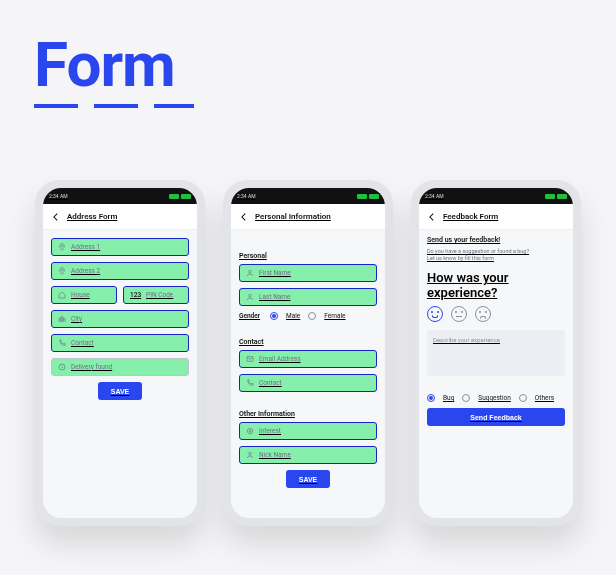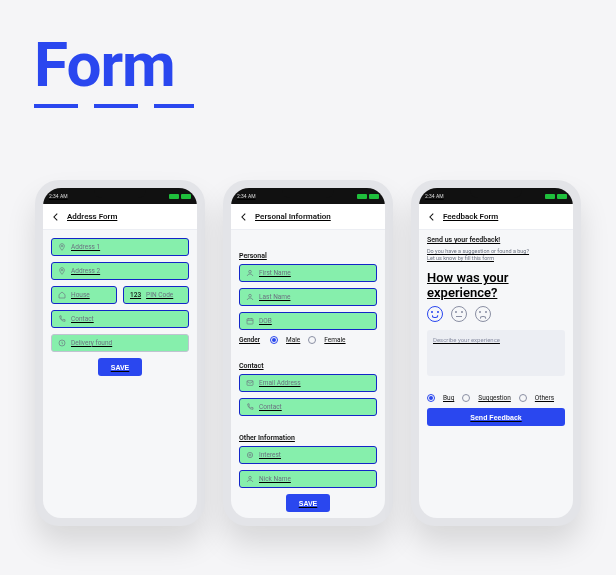--- a/index.html
+++ b/index.html
@@ -176,20 +176,26 @@
               </svg>
             <span class="ph">House</span>
           </div>
           <div class="field">
             <span class="ph" style="color:#111;font-weight:500">123</span>
             <span class="ph">PIN Code</span>
           </div>
         </div>
         <div class="field">
           <svg class="ico" viewBox="0 0 24 24">
+              <path d="M3 21V9h6v12M9 21V5h6v16M15 21V11h6v10" fill="none" stroke="currentColor" stroke-width="2"></path>
+            </svg>
+          <span class="ph">City</span>
+        </div>
+        <div class="field">
+          <svg class="ico" viewBox="0 0 24 24">
               <path d="M5 3c0 9 7 16 16 16l0-5-5-1-2 2c-3-1-5-3-6-6l2-2-1-5z" fill="none" stroke="currentColor" stroke-width="2"></path>
             </svg>
           <span class="ph">Contact</span>
         </div>
         <div class="field gray">
           <svg class="ico" viewBox="0 0 24 24">
               <circle cx="12" cy="12" r="9" fill="none" stroke="currentColor" stroke-width="2"></circle>
               <path d="M12 8v5l3 2" fill="none" stroke="currentColor" stroke-width="2"></path>
             </svg>
           <span class="ph">Delivery found</span>
@@ -223,27 +229,20 @@
               <path d="M4 21c0-4 4-6 8-6s8 2 8 6" fill="none" stroke="currentColor" stroke-width="2"></path>
             </svg>
           <span class="ph">First Name</span>
         </div>
         <div class="field">
           <svg class="ico" viewBox="0 0 24 24">
               <circle cx="12" cy="8" r="4" fill="none" stroke="currentColor" stroke-width="2"></circle>
               <path d="M4 21c0-4 4-6 8-6s8 2 8 6" fill="none" stroke="currentColor" stroke-width="2"></path>
             </svg>
           <span class="ph">Last Name</span>
-        </div>
-        <div class="field">
-          <svg class="ico" viewBox="0 0 24 24">
-              <rect x="3" y="5" width="18" height="16" rx="2" fill="none" stroke="currentColor" stroke-width="2"></rect>
-              <path d="M3 10h18M8 3v4M16 3v4" stroke="currentColor" stroke-width="2"></path>
-            </svg>
-          <span class="ph">DOB</span>
         </div>
         <div class="radio-row">
           <span class="lbl">Gender</span>
           <span class="radio sel"></span>
           <span>Male</span>
           <span class="radio unsel"></span>
           <span>Female</span>
         </div>
         <div class="section-label">Contact</div>
         <div class="field">

